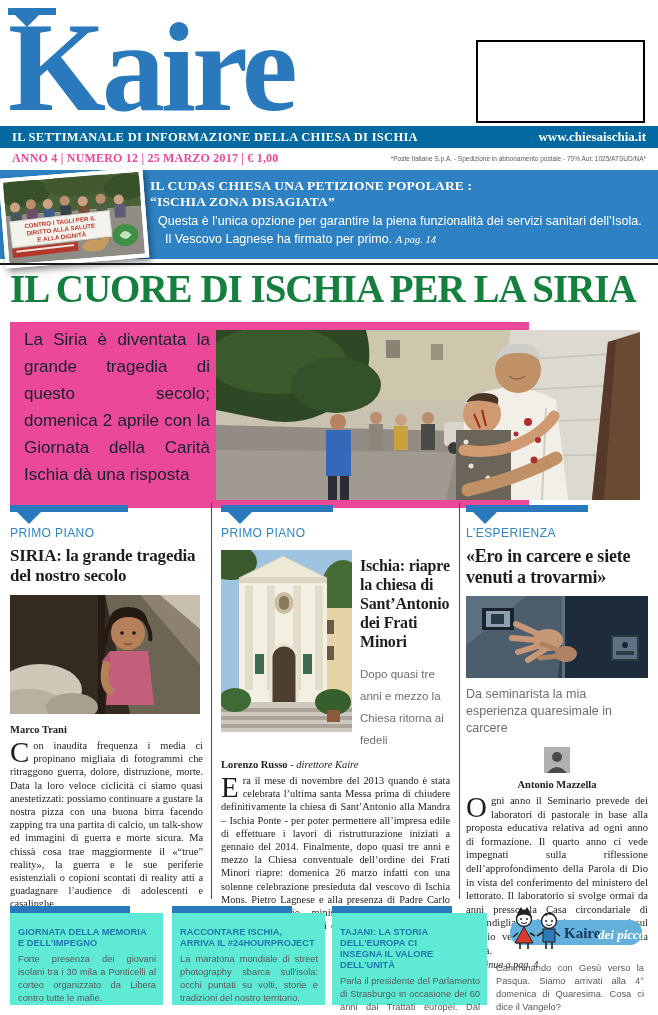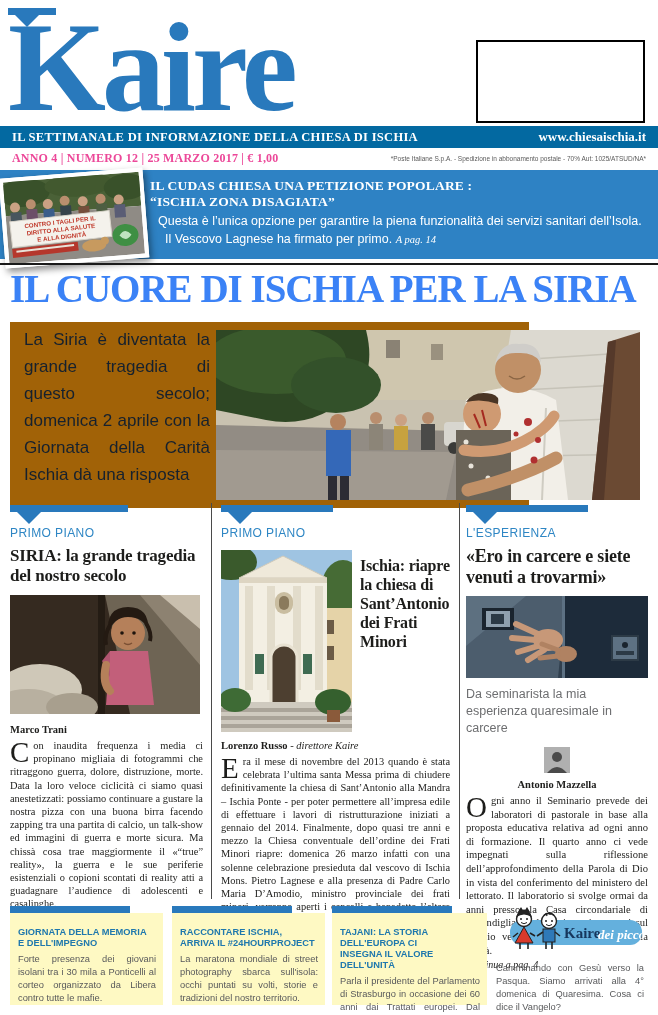--- a/index.html
+++ b/index.html
@@ -33,23 +33,23 @@
         font-size:13.5px;line-height:16px;letter-spacing:.2px;}
   .banner-body{position:absolute;left:158px;top:42px;color:#fff;
         font-family:"Liberation Sans",sans-serif;font-size:12.5px;line-height:18px;}
   .banner-body .indent{padding-left:7px;}
   .pageref{font-style:italic;font-size:10.5px;font-family:"Liberation Serif",serif;}
   .banner-photo{position:absolute;left:2px;top:3px;width:136px;height:82px;background:#fff;
         border:4px solid #fff;transform:rotate(-4.5deg);box-shadow:2px 4px 7px rgba(0,0,0,.45);}
   .rule{position:absolute;left:0;top:263px;width:658px;height:2px;background:#1a1a1a;}
 
   
-  .main-headline{position:absolute;left:10px;top:266px;margin:0;color:#3b82f6;
+  .main-headline{position:absolute;left:10px;top:266px;margin:0;color:#15803d;
         font-size:39px;font-weight:bold;letter-spacing:-1px;white-space:nowrap;}
-  .lead{position:absolute;left:10px;top:322px;width:519px;height:186px;background:#a16207;}
+  .lead{position:absolute;left:10px;top:322px;width:519px;height:186px;background:#ec4899;}
   .lead-text{position:absolute;left:14px;top:4px;width:186px;margin:0;
         font-family:"Liberation Sans",sans-serif;font-size:17px;line-height:27px;
         color:#16212e;text-align:justify;}
   .lead-photo{position:absolute;left:206px;top:8px;width:424px;height:170px;overflow:hidden;}
 
   
   .vdiv{position:absolute;top:503px;width:1px;height:396px;background:#4a4a4a;}
   .col{position:absolute;top:505px;}
   .kicker{margin-top:21px;font-family:"Liberation Sans",sans-serif;font-weight:normal;
         color:#2e86c4;font-size:12px;letter-spacing:.4px;}
@@ -71,21 +71,21 @@
 
   .col3 .deck{margin-top:8px;font-size:12.5px;line-height:17px;}
   .author-row{display:flex;align-items:center;margin-top:10px;gap:6px;flex-direction:column;}
 
   
   .card{position:absolute;top:906px;height:99px;}
   .card-bar{position:absolute;left:0;top:0;height:7px;width:120px;background:#2979bc;}
   .card-bar::after{content:"";position:absolute;left:6px;top:7px;width:0;height:0;
      border-left:11px solid transparent;border-right:11px solid transparent;
      border-top:11px solid #2979bc;}
-  .card-body{position:absolute;left:0;top:7px;right:0;bottom:0;background:#fef9c3;
+  .card-body{position:absolute;left:0;top:7px;right:0;bottom:0;background:#5eead4;
      padding:14px 7px 0 8px;box-sizing:border-box;}
   .card-title{font-family:"Liberation Sans",sans-serif;font-weight:bold;font-size:9.3px;
      line-height:11px;color:#1f78ad;}
   .card-text{margin:4px 0 0 0;font-family:"Liberation Sans",sans-serif;font-size:9.3px;
      line-height:13px;color:#58595b;text-align:justify;}
   .card4-text{margin:6px 0 0 2px;font-family:Liberation Sans, sans-serif;font-size:9.3px;
      line-height:13px;color:#58595b;text-align:justify;width:148px;}
 </style>
 </head>
 <body>
@@ -286,20 +286,21 @@
           <rect x="0" y="158" width="131" height="4" fill="#aaa499"></rect>
           <rect x="0" y="166" width="131" height="4" fill="#aaa499"></rect>
           <rect x="0" y="174" width="131" height="4" fill="#aaa499"></rect>
           <ellipse cx="14" cy="150" rx="16" ry="12" fill="#3e6b35"></ellipse>
           <ellipse cx="112" cy="152" rx="18" ry="13" fill="#35602e"></ellipse>
           <rect x="106" y="160" width="13" height="12" fill="#8a5a3a"></rect>
         </svg>
       </div>
       <div class="col2-right">
         <h2 class="col-head">Ischia: riapre la chiesa di Sant’Antonio dei Frati Minori</h2>
+        <div class="deck">Dopo quasi tre anni e mezzo la Chiesa ritorna ai fedeli</div>
       </div>
     </div>
     <div class="byline" style="margin-top:8px;">
       <span>Lorenzo Russo</span>
       <span class="role">- direttore Kaire</span>
     </div>
     <p class="bodytext"><span class="dropcap">E</span><span>ra il mese di novembre del 2013 quando è stata celebrata l’ultima santa Messa prima di chiudere definitivamente la chiesa di Sant’Antonio alla Mandra – Ischia Ponte - per poter permettere all’impresa edile di effettuare i lavori di ristrutturazione iniziati a gennaio del 2014. Finalmente, dopo quasi tre anni e mezzo la Chiesa conventuale dell’ordine dei Frati Minori riapre: domenica 26 marzo infatti con una solenne celebrazione presieduta dal vescovo di Ischia Mons. Pietro Lagnese e alla presenza di Padre Carlo Maria D’Amodio, ministro provinciale dei frati minori, verranno aperti i cancelli e benedetto l’altare maggiore.</span></p>
     <div class="continua">Continua a pag. 4</div>
   </article>
 

